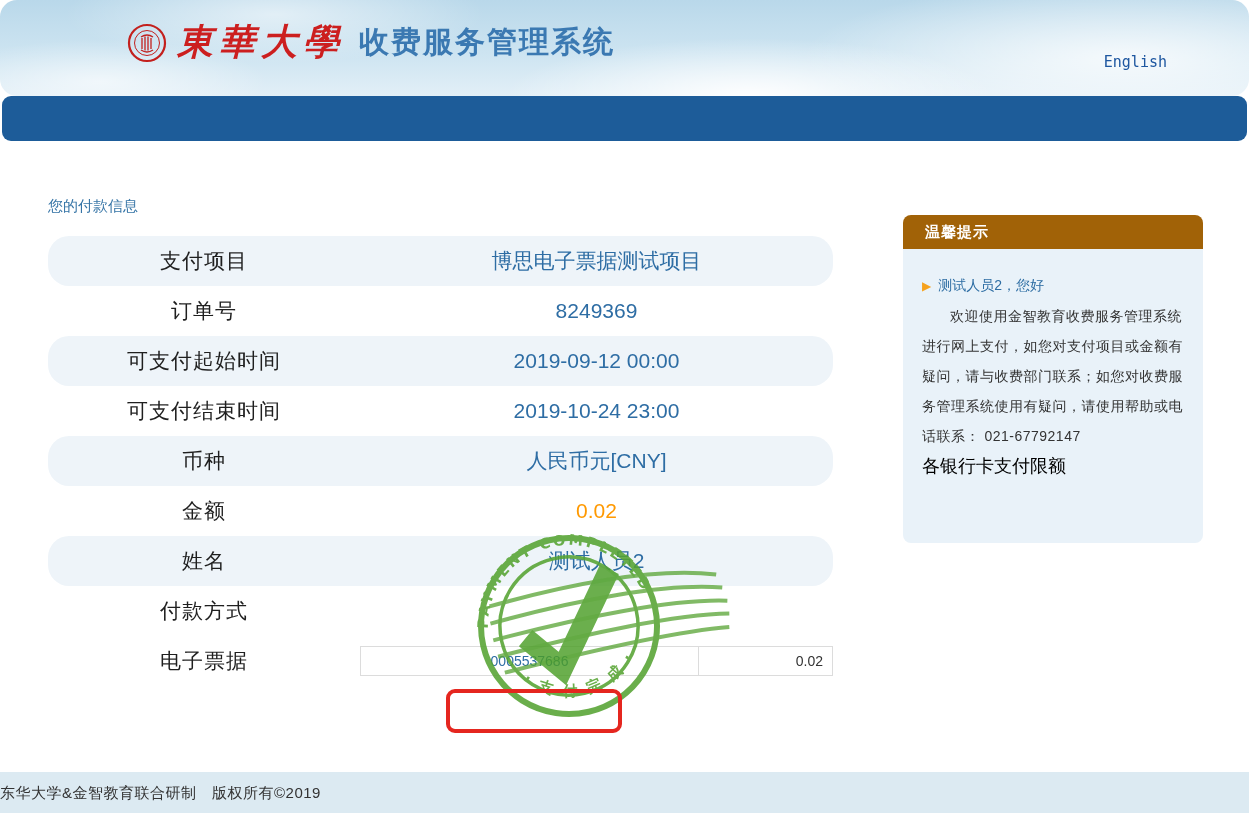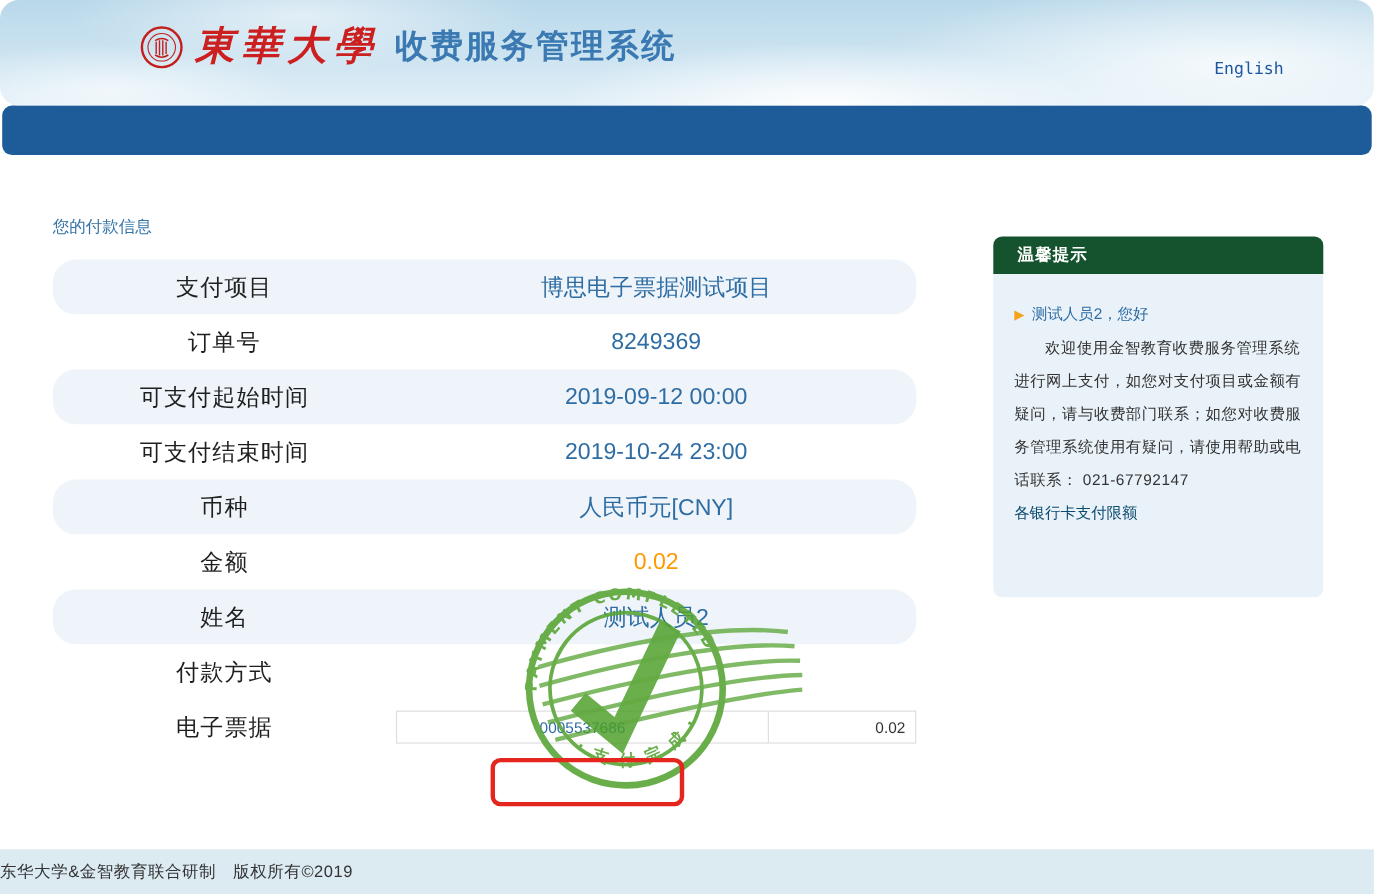--- a/index.html
+++ b/index.html
@@ -75,35 +75,35 @@
     position:absolute; left:446px; top:548px; width:176px; height:44px;
     border:4px solid #e5261f; border-radius:9px; z-index:7; pointer-events:none;
   }
 
   
   .stamp { position:absolute; left:474px; top:288px; z-index:5; pointer-events:none; opacity:.87; }
 
   
   .sidebar { position:absolute; left:903px; top:74px; width:300px; }
   .sidebar-header {
-    height:34px; background:#14532d; border-radius:8px 8px 0 0;
+    height:34px; background:#a16207; border-radius:8px 8px 0 0;
     color:#fff; font-size:15px; font-weight:bold; line-height:34px; padding-left:22px;
     letter-spacing:1px;
   }
   .sidebar-body {
     background:#e9f2f9; border-radius:0 0 8px 8px; padding:28px 19px 24px 19px;
     min-height:294px;
   }
   .greeting { font-size:14px; color:#2d6da3; display:flex; align-items:center; }
   .arrow-icon { color:#f6a21d; font-size:12px; margin-right:7px; }
   .tip-text {
     margin-top:6px; font-size:14px; color:#333; line-height:30px; text-indent:2em;
     letter-spacing:.5px;
   }
-  .limit-link { font-size:14px; color:#0c4a6e; line-height:30px; cursor:pointer; text-decoration:none; display:inline-block; }
+  .limit-link { font-size:18px; color:#000000; line-height:30px; cursor:pointer; text-decoration:none; display:inline-block; }
 
   
   .footer {
     height:41px; background:#dceaf2; font-size:15px; color:#333;
     line-height:41px; letter-spacing:.5px;
   }
 </style>
 </head>
 <body>
 

